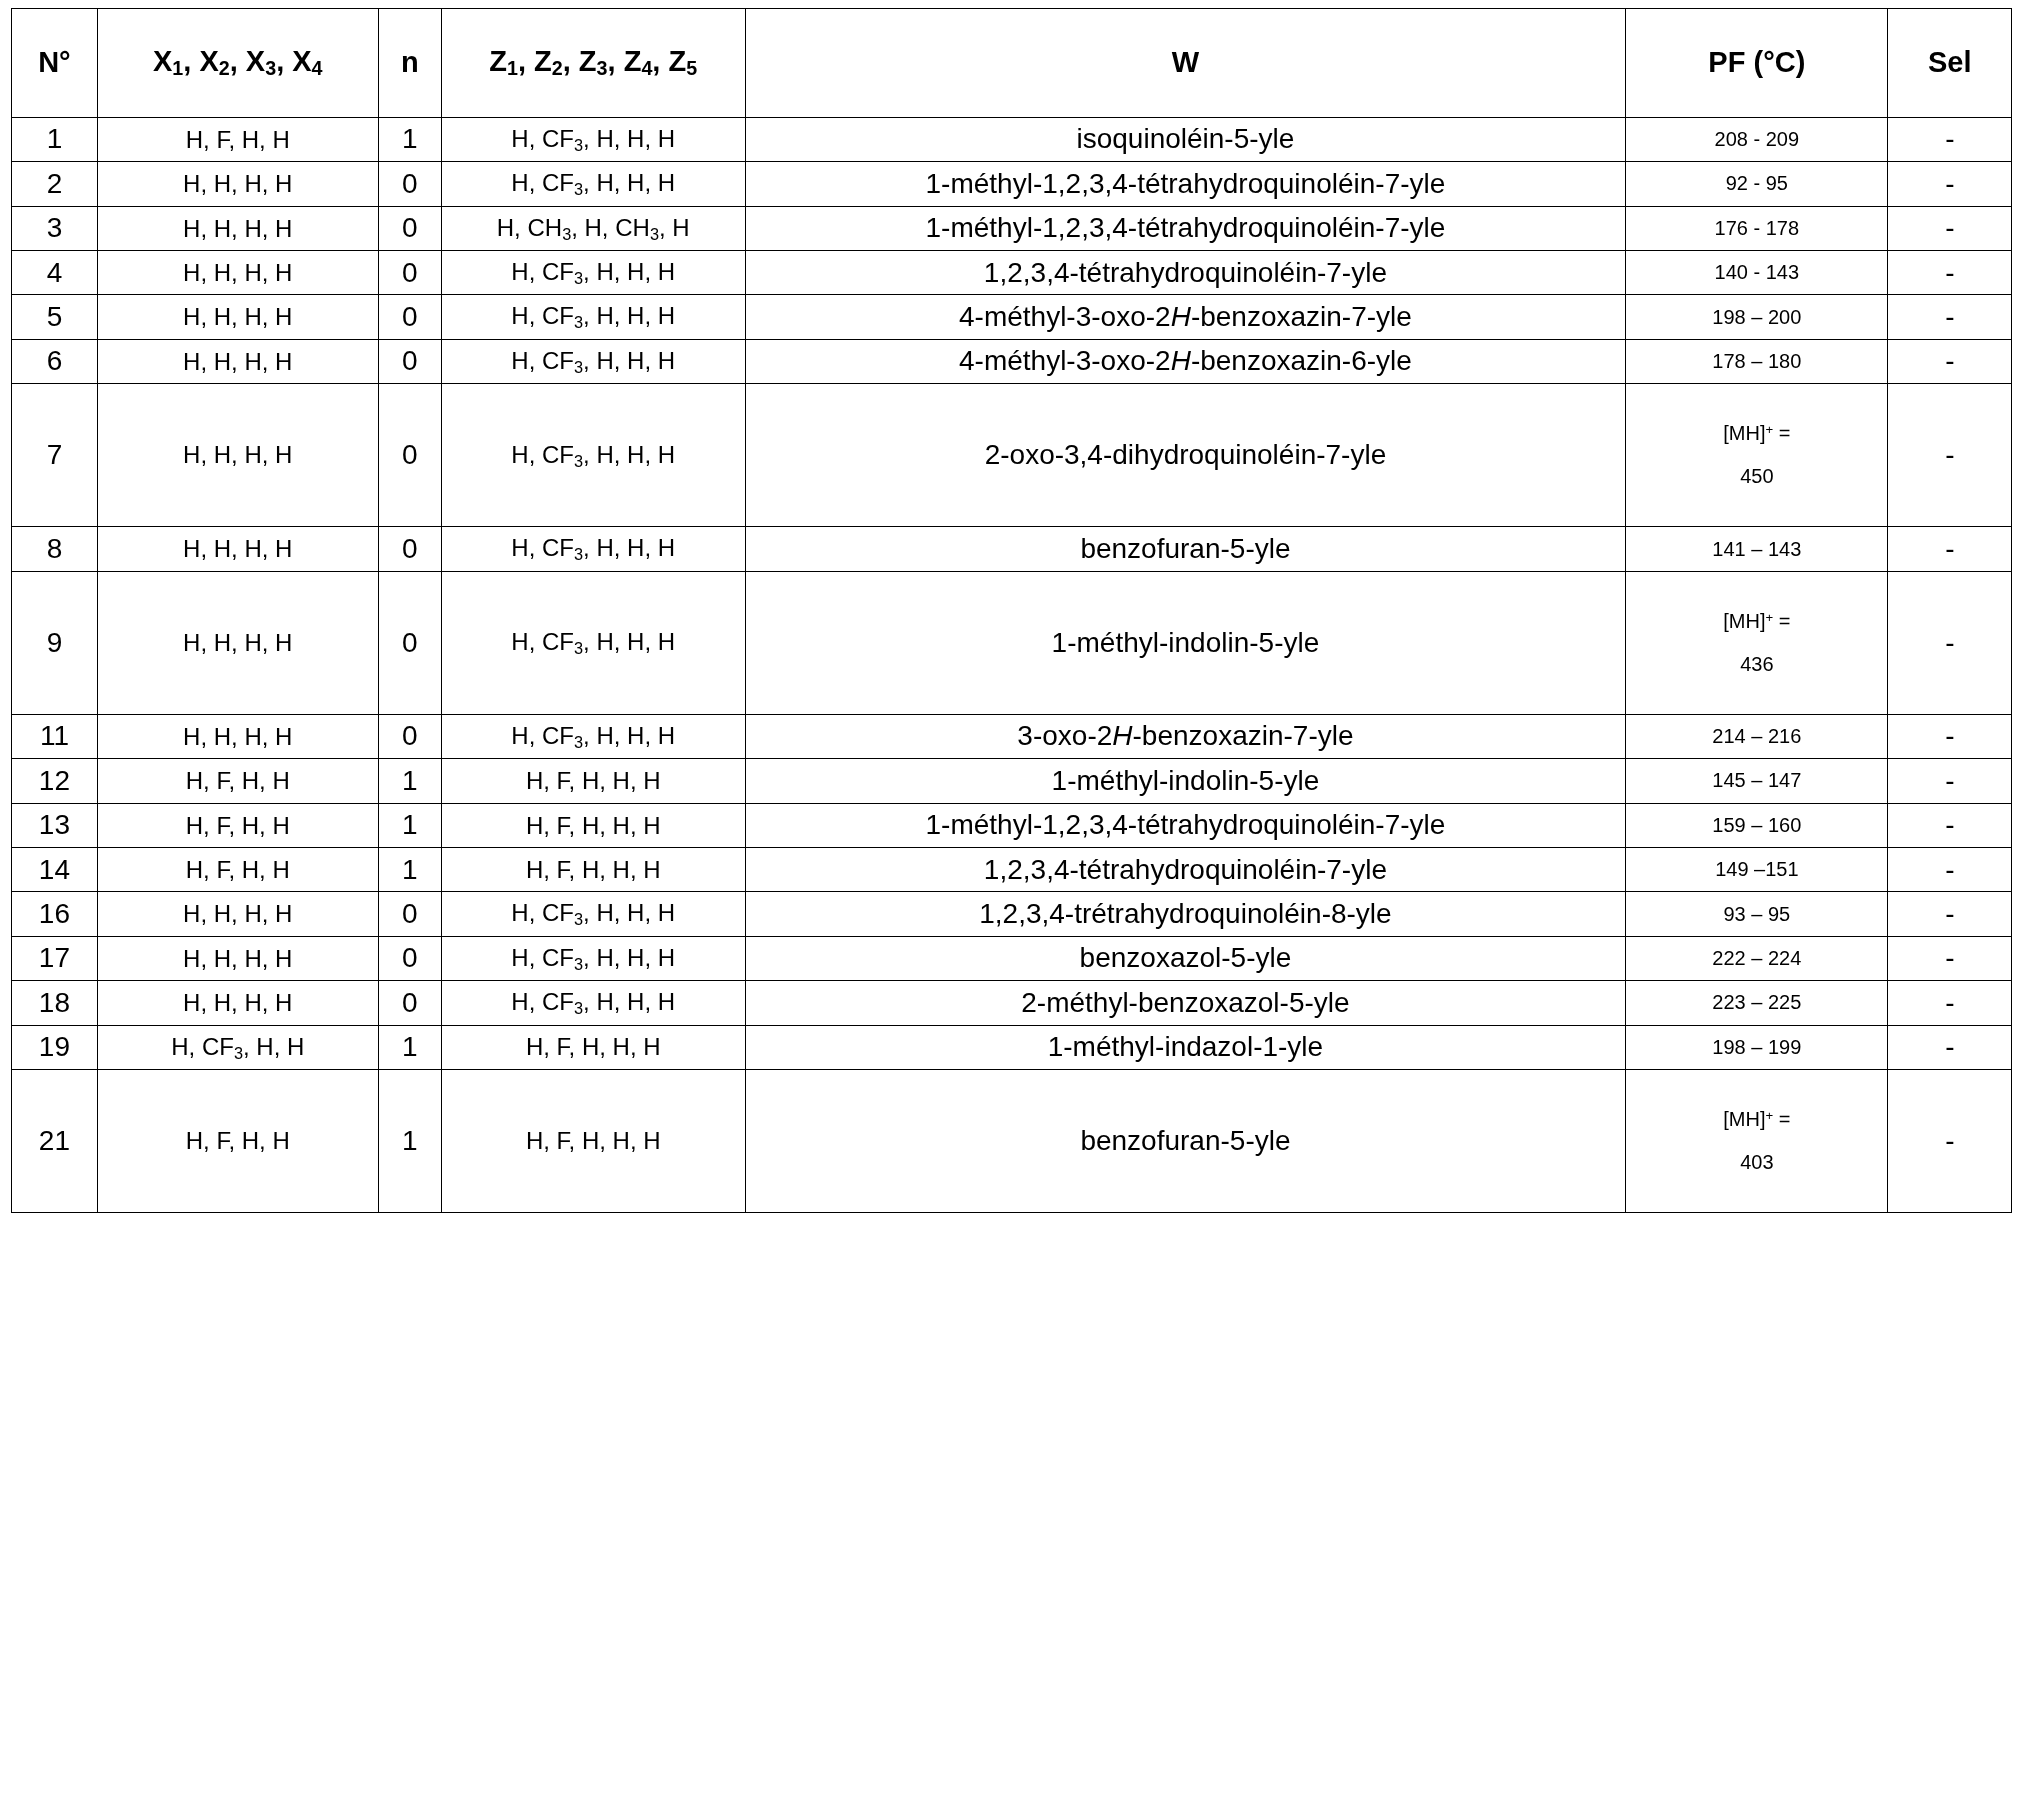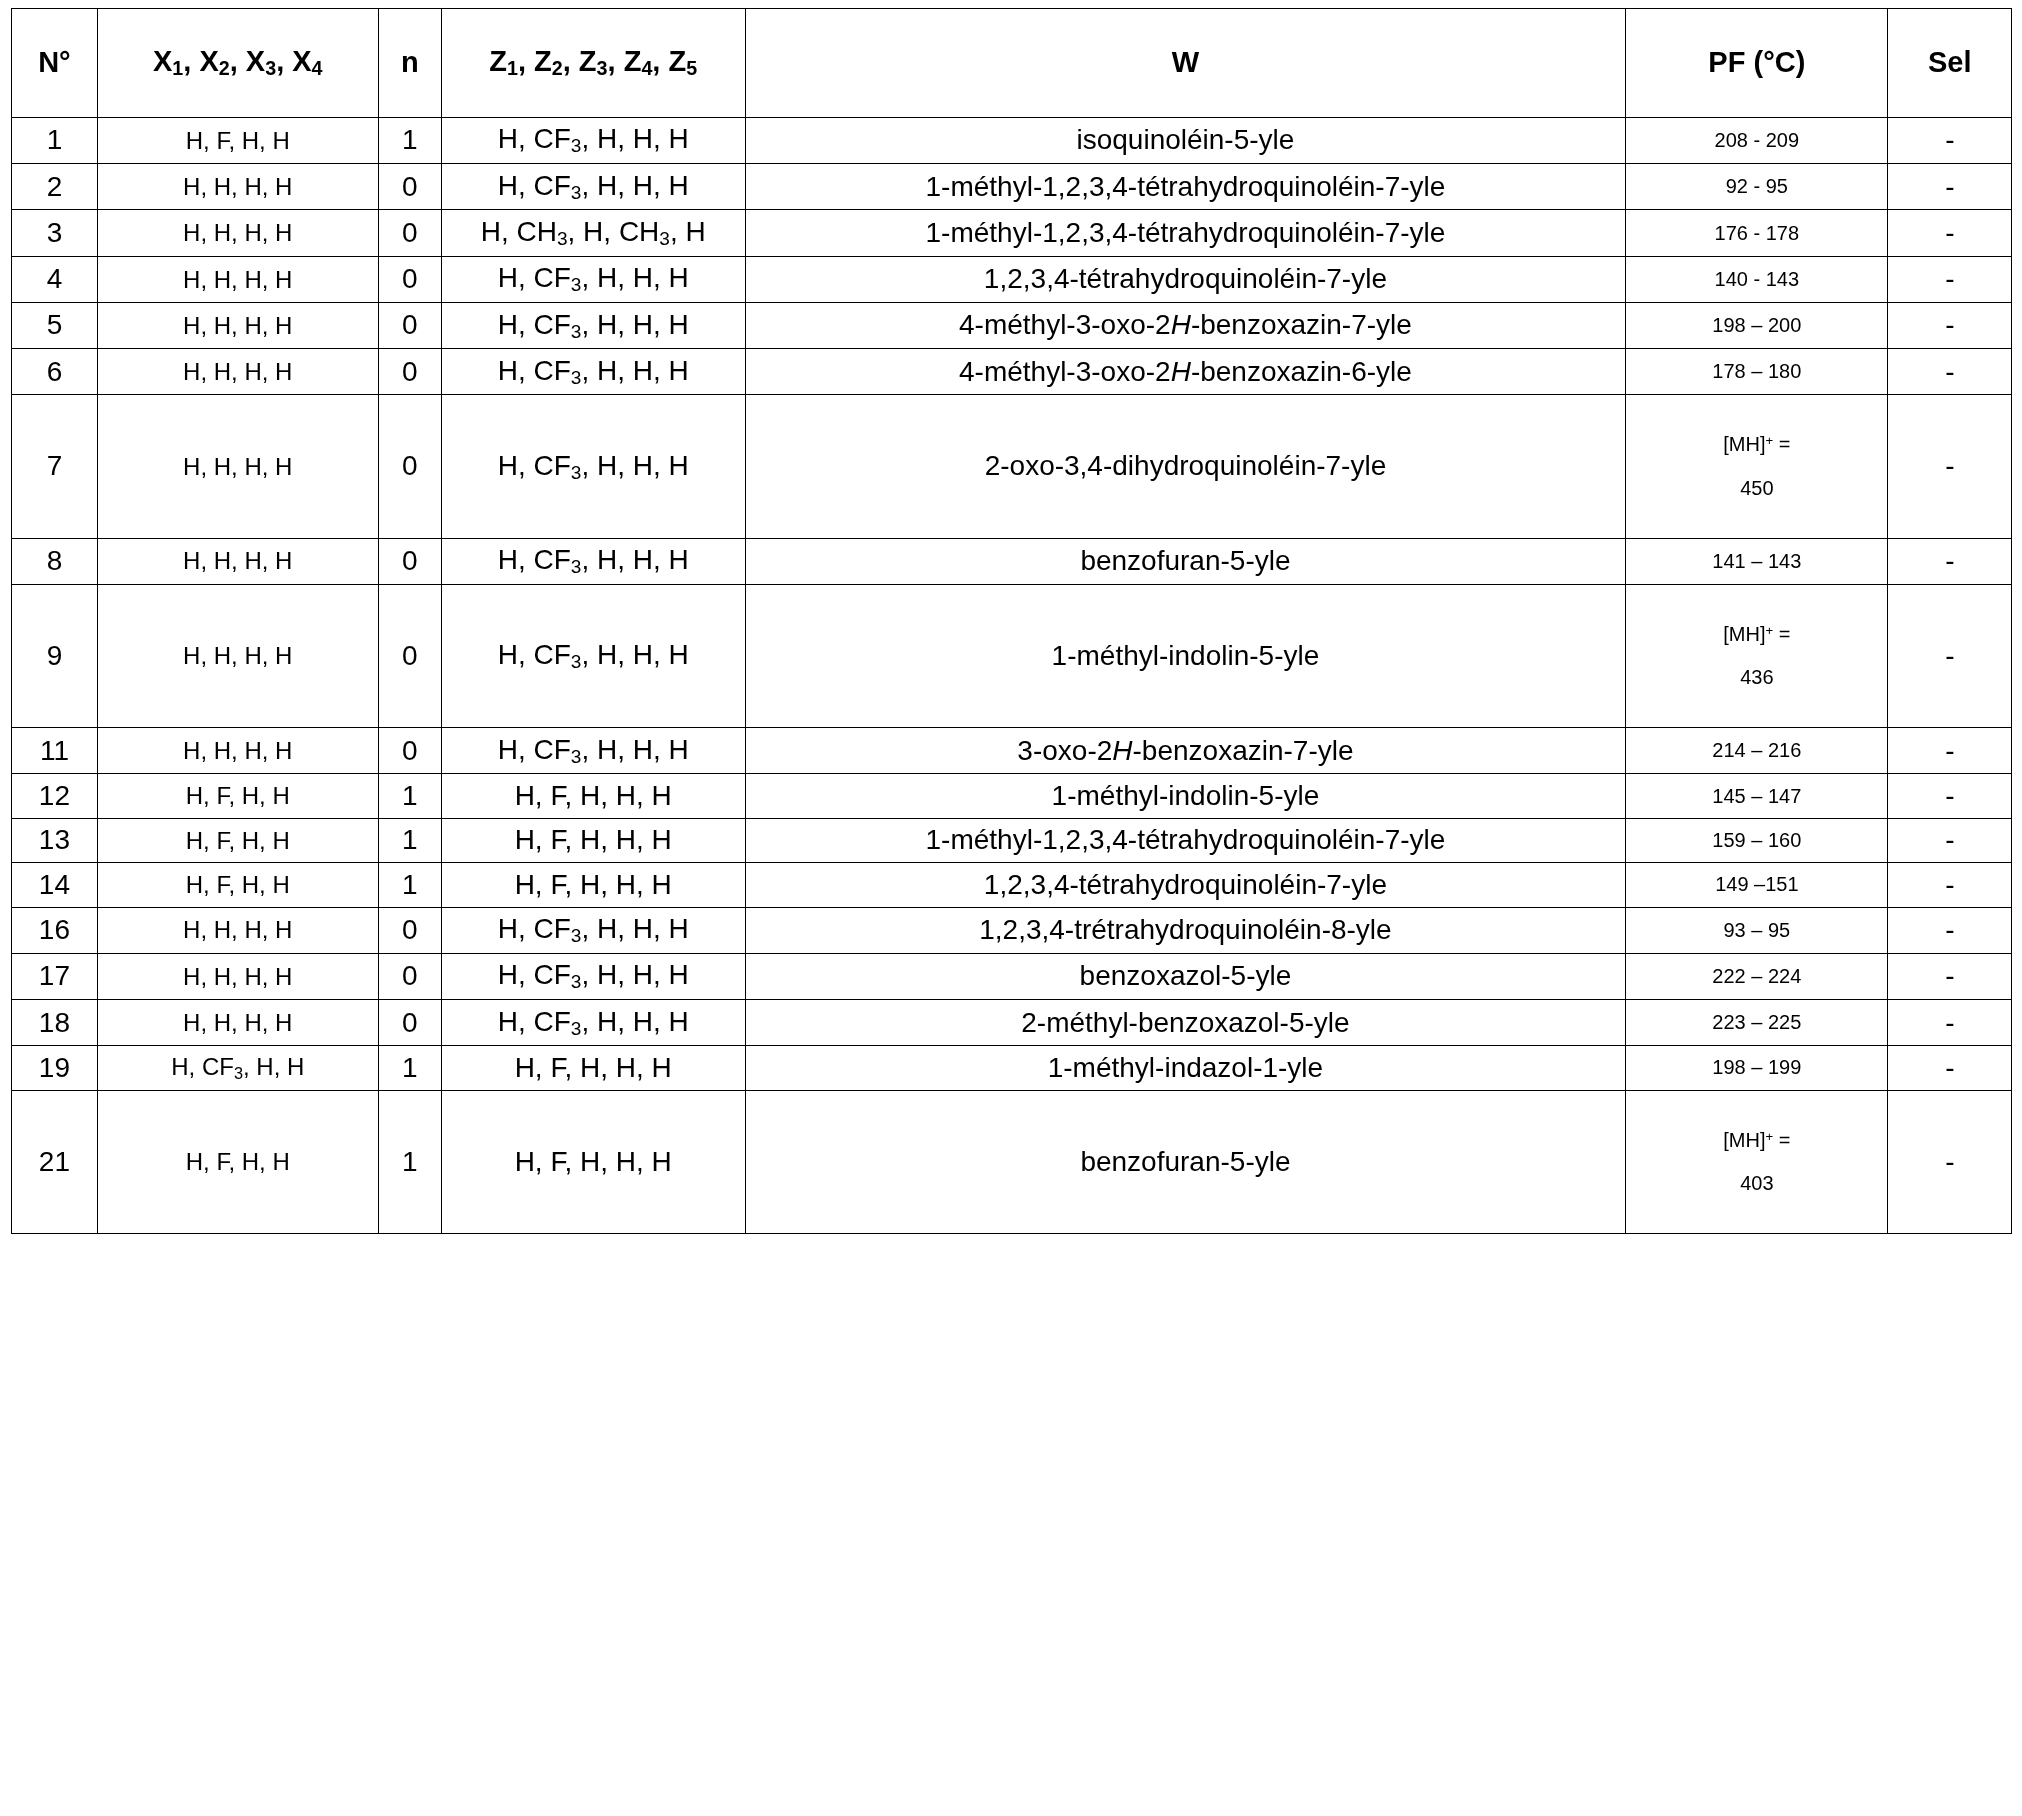--- a/index.html
+++ b/index.html
@@ -50,21 +50,21 @@
   col.c-w    { width: 783px; }
   col.c-pf   { width: 233px; }
   col.c-sel  { width: 110px; }
 
   th.h-sel { vertical-align: bottom; padding-bottom: 13px; margin-top: 10px; }
   th.h-pf  { vertical-align: middle; padding-bottom: 24px; }
 
   td.cell-no   { font-size: 28px; }
   td.cell-x    { font-size: 24px; }
   td.cell-n    { font-size: 28px; }
-  td.cell-z    { font-size: 28px; }
+  td.cell-z    { font-size: 24px; }
   td.cell-w    { font-size: 28px; margin-left: 40px; }
   td.cell-pf   { font-size: 20px; }
   td.cell-sel  { font-size: 28px; }
 
   
   tr.tall td { height: 131px; }
 
   
   td.top { vertical-align: top; padding-top: 7.5px; }
 

